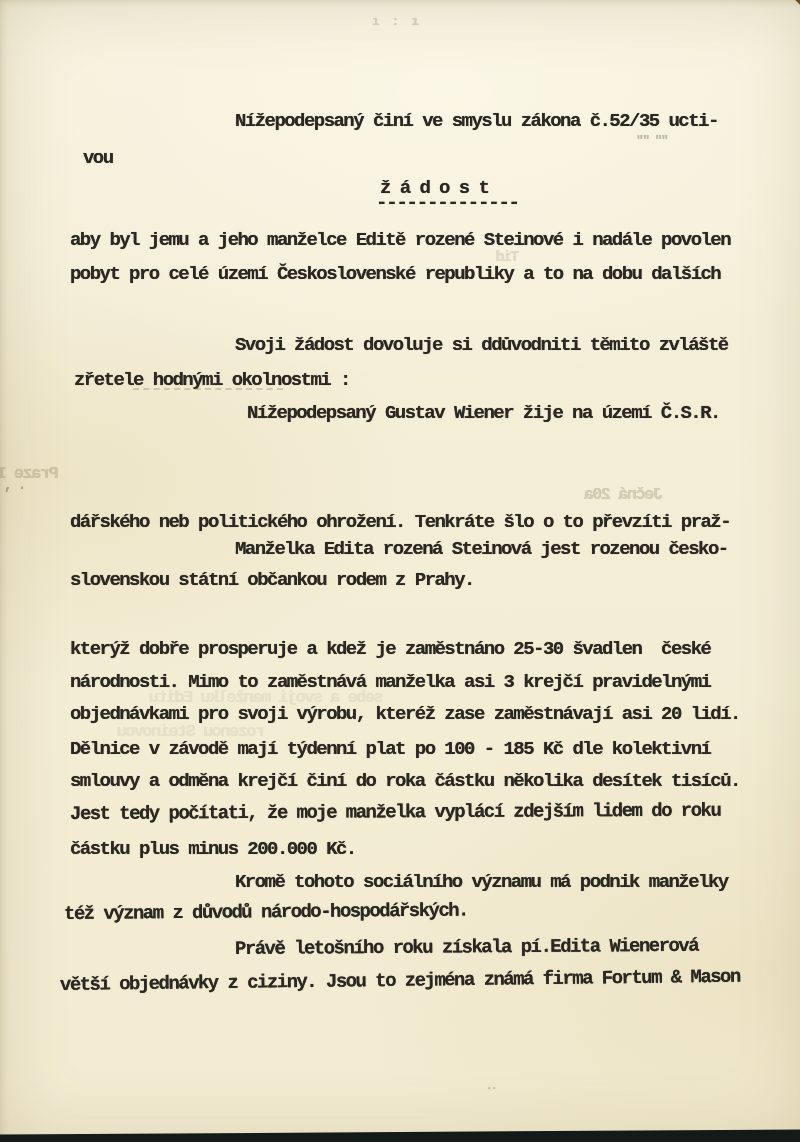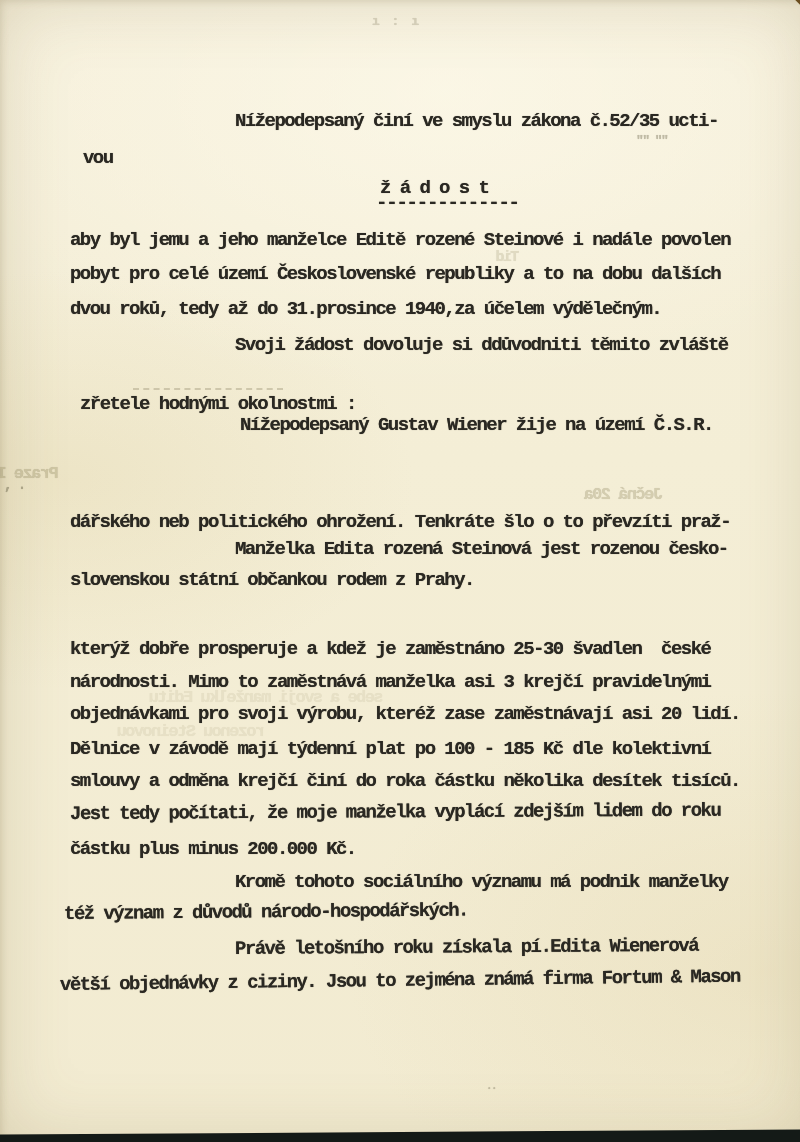--- a/index.html
+++ b/index.html
@@ -67,24 +67,23 @@
   <div class="pencil" style="left:372px;top:14px;">ı   :   ı</div>
 
   <div class="ln" style="left:235px;top:110px;">Nížepodepsaný činí ve smyslu zákona č.52/35 ucti-</div>
   <div class="ln" style="left:83px;top:147px;">vou</div>
 
   <div class="ln" style="left:380px;top:177px;">ž á d o s t</div>
   <div class="title-underline" style="left:376px;top:192px;">--------------</div>
 
   <div class="ln" style="left:70px;top:229px;text-align:center;">aby byl jemu a jeho manželce Editě rozené Steinové i nadále povolen</div>
   <div class="ln" style="left:70px;top:263px;">pobyt pro celé území Československé republiky a to na dobu dalších</div>
-  <div class="ln" style="left:70px;top:298px;">dvou roků, tedy až do 31.prosince 1940,za účelem výdělečným.</div>
   <div class="ln" style="left:235px;top:334px;">Svoji žádost dovoluje si ddůvodniti těmito zvláště</div>
-  <div class="ln" style="left:80px;top:369px;margin-top:24px;">zřetele hodnými okolnostmi :</div>
-  <div class="ln" style="left:240px;top:402px;margin-top:12px;">Nížepodepsaný Gustav Wiener žije na území Č.S.R.</div>
+  <div class="ln" style="left:74px;top:369px;">zřetele hodnými okolnostmi :</div>
+  <div class="ln" style="left:247px;top:402px;">Nížepodepsaný Gustav Wiener žije na území Č.S.R.</div>
   <div class="ln" style="left:70px;top:471px;margin-top:40px;">dářského neb politického ohrožení. Tenkráte šlo o to převzíti praž-</div>
   <div class="ln" style="left:235px;top:538px;">Manželka Edita rozená Steinová jest rozenou česko-</div>
   <div class="ln" style="left:70px;top:569px;">slovenskou státní občankou rodem z Prahy.</div>
   <div class="ln" style="left:70px;top:638px;">kterýž dobře prosperuje a kdež je zaměstnáno 25-30 švadlen  české</div>
   <div class="ln" style="left:70px;top:671px;">národnosti. Mimo to zaměstnává manželka asi 3 krejčí pravidelnými</div>
   <div class="ln" style="left:70px;top:703px;">objednávkami pro svoji výrobu, kteréž zase zaměstnávají asi 20 lidí.</div>
   <div class="ln" style="left:70px;top:738px;">Dělnice v závodě mají týdenní plat po 100 - 185 Kč dle kolektivní</div>
   <div class="ln" style="left:70px;top:770px;">smlouvy a odměna krejčí činí do roka částku několika desítek tisíců.</div>
   <div class="ln" style="left:70px;top:803px;transform:rotate(-0.3deg);transform-origin:left center;">Jest tedy počítati, že moje manželka vyplácí zdejším lidem do roku</div>
   <div class="ln" style="left:70px;top:838px;">částku plus minus 200.000 Kč.</div>

